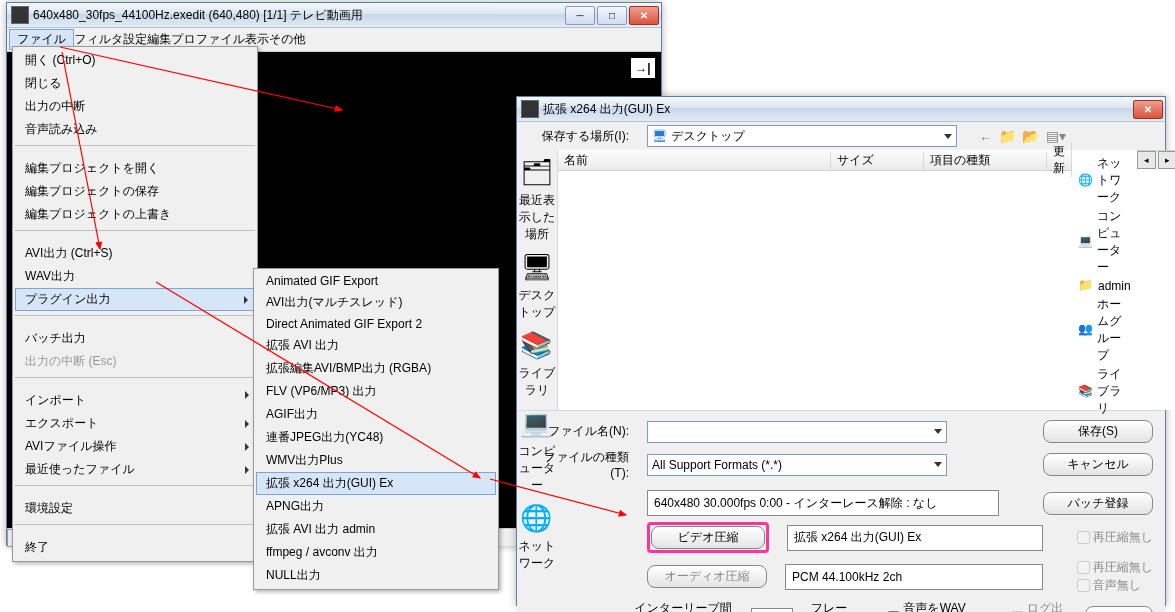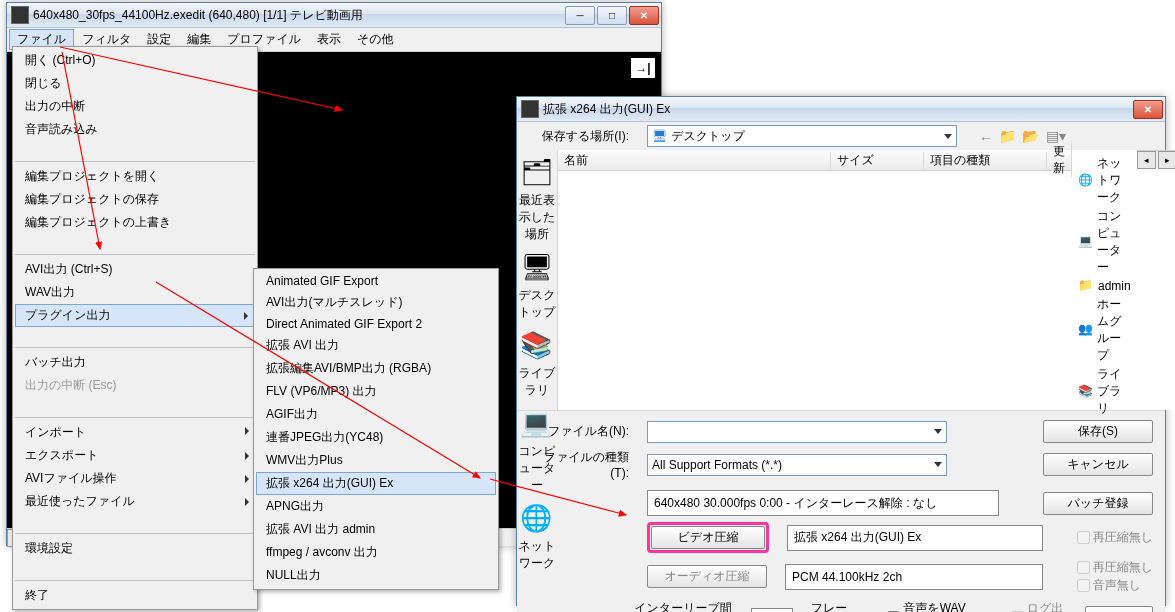--- a/index.html
+++ b/index.html
@@ -48,41 +48,41 @@
   color: #fff;
   font-weight: bold;
 }
 .menubar {
   background: #f0f0f0;
   border-bottom: 1px solid #d0d0d0;
   display: flex;
   padding: 1px 2px;
 }
 .menubar span {
-  padding: 2px 8px;
+  padding: 2px 0;
   cursor: default;
 }
 .menubar span.active {
   background: #d6e6f8;
   border: 1px solid #7ca6d8;
   padding: 1px 7px;
 }
 .dropdown {
   position: absolute;
   background: #f0f0f0;
   border: 1px solid #999;
   box-shadow: 2px 2px 4px rgba(0,0,0,0.3);
   padding: 2px;
 }
 .menuitem {
   padding: 3px 26px 3px 10px;
   white-space: nowrap;
   position: relative;
 }
-.menuitem.sep { border-top:1px solid #c0c0c0; margin-top:20px; padding-top:6px; }
+.menuitem.sep { border-top:1px solid #c0c0c0; margin-top:4px; padding-top:14px; }
 .menuitem.disabled { color: #999; }
 .menuitem.highlight {
   background: #d6e6f8;
   border: 1px solid #7ca6d8;
   padding: 2px 25px 2px 9px;
 }
 .menuitem .arrow {
   position: absolute;
   right: 6px; top: 50%;
   transform: translateY(-50%);
@@ -142,21 +142,21 @@
   border-bottom:1px solid #cfcfcf; height:20px; align-items:center;
 }
 .list-header div{padding:0 6px; border-right:1px solid #d8d8d8; font-size:12px;}
 .list-body{padding:4px 6px;}
 .file-row{display:flex;align-items:center;gap:4px;padding:1px 0;}
 .file-ico{width:16px;height:16px;display:inline-block;}
 
 .btn {
   height:21px; border:1px solid #888; background:linear-gradient(#fff,#e4e4e4);
   padding:0 10px; min-width:88px; font-size:12px; display:flex;align-items:center;justify-content:center;
-  border-radius:2px;
+  border-radius:8px;
 }
 .btn.small{min-width:auto;padding:0 8px;}
 .highlight-red{border:3px solid #ff3399; border-radius:4px; padding:1px;}
 .info-box{border:1px solid #888;background:#fff;height:20px;padding:2px 6px;display:flex;align-items:center;flex:1;}
 .cb{display:inline-flex;align-items:center;gap:3px;color:#888;padding-left:16px;}
 .cb input{margin:0;}
 .cb.act{color:#000;}
 svg.arrow-line{position:absolute;left:0;top:0;pointer-events:none;}
 </style>
 </head>

